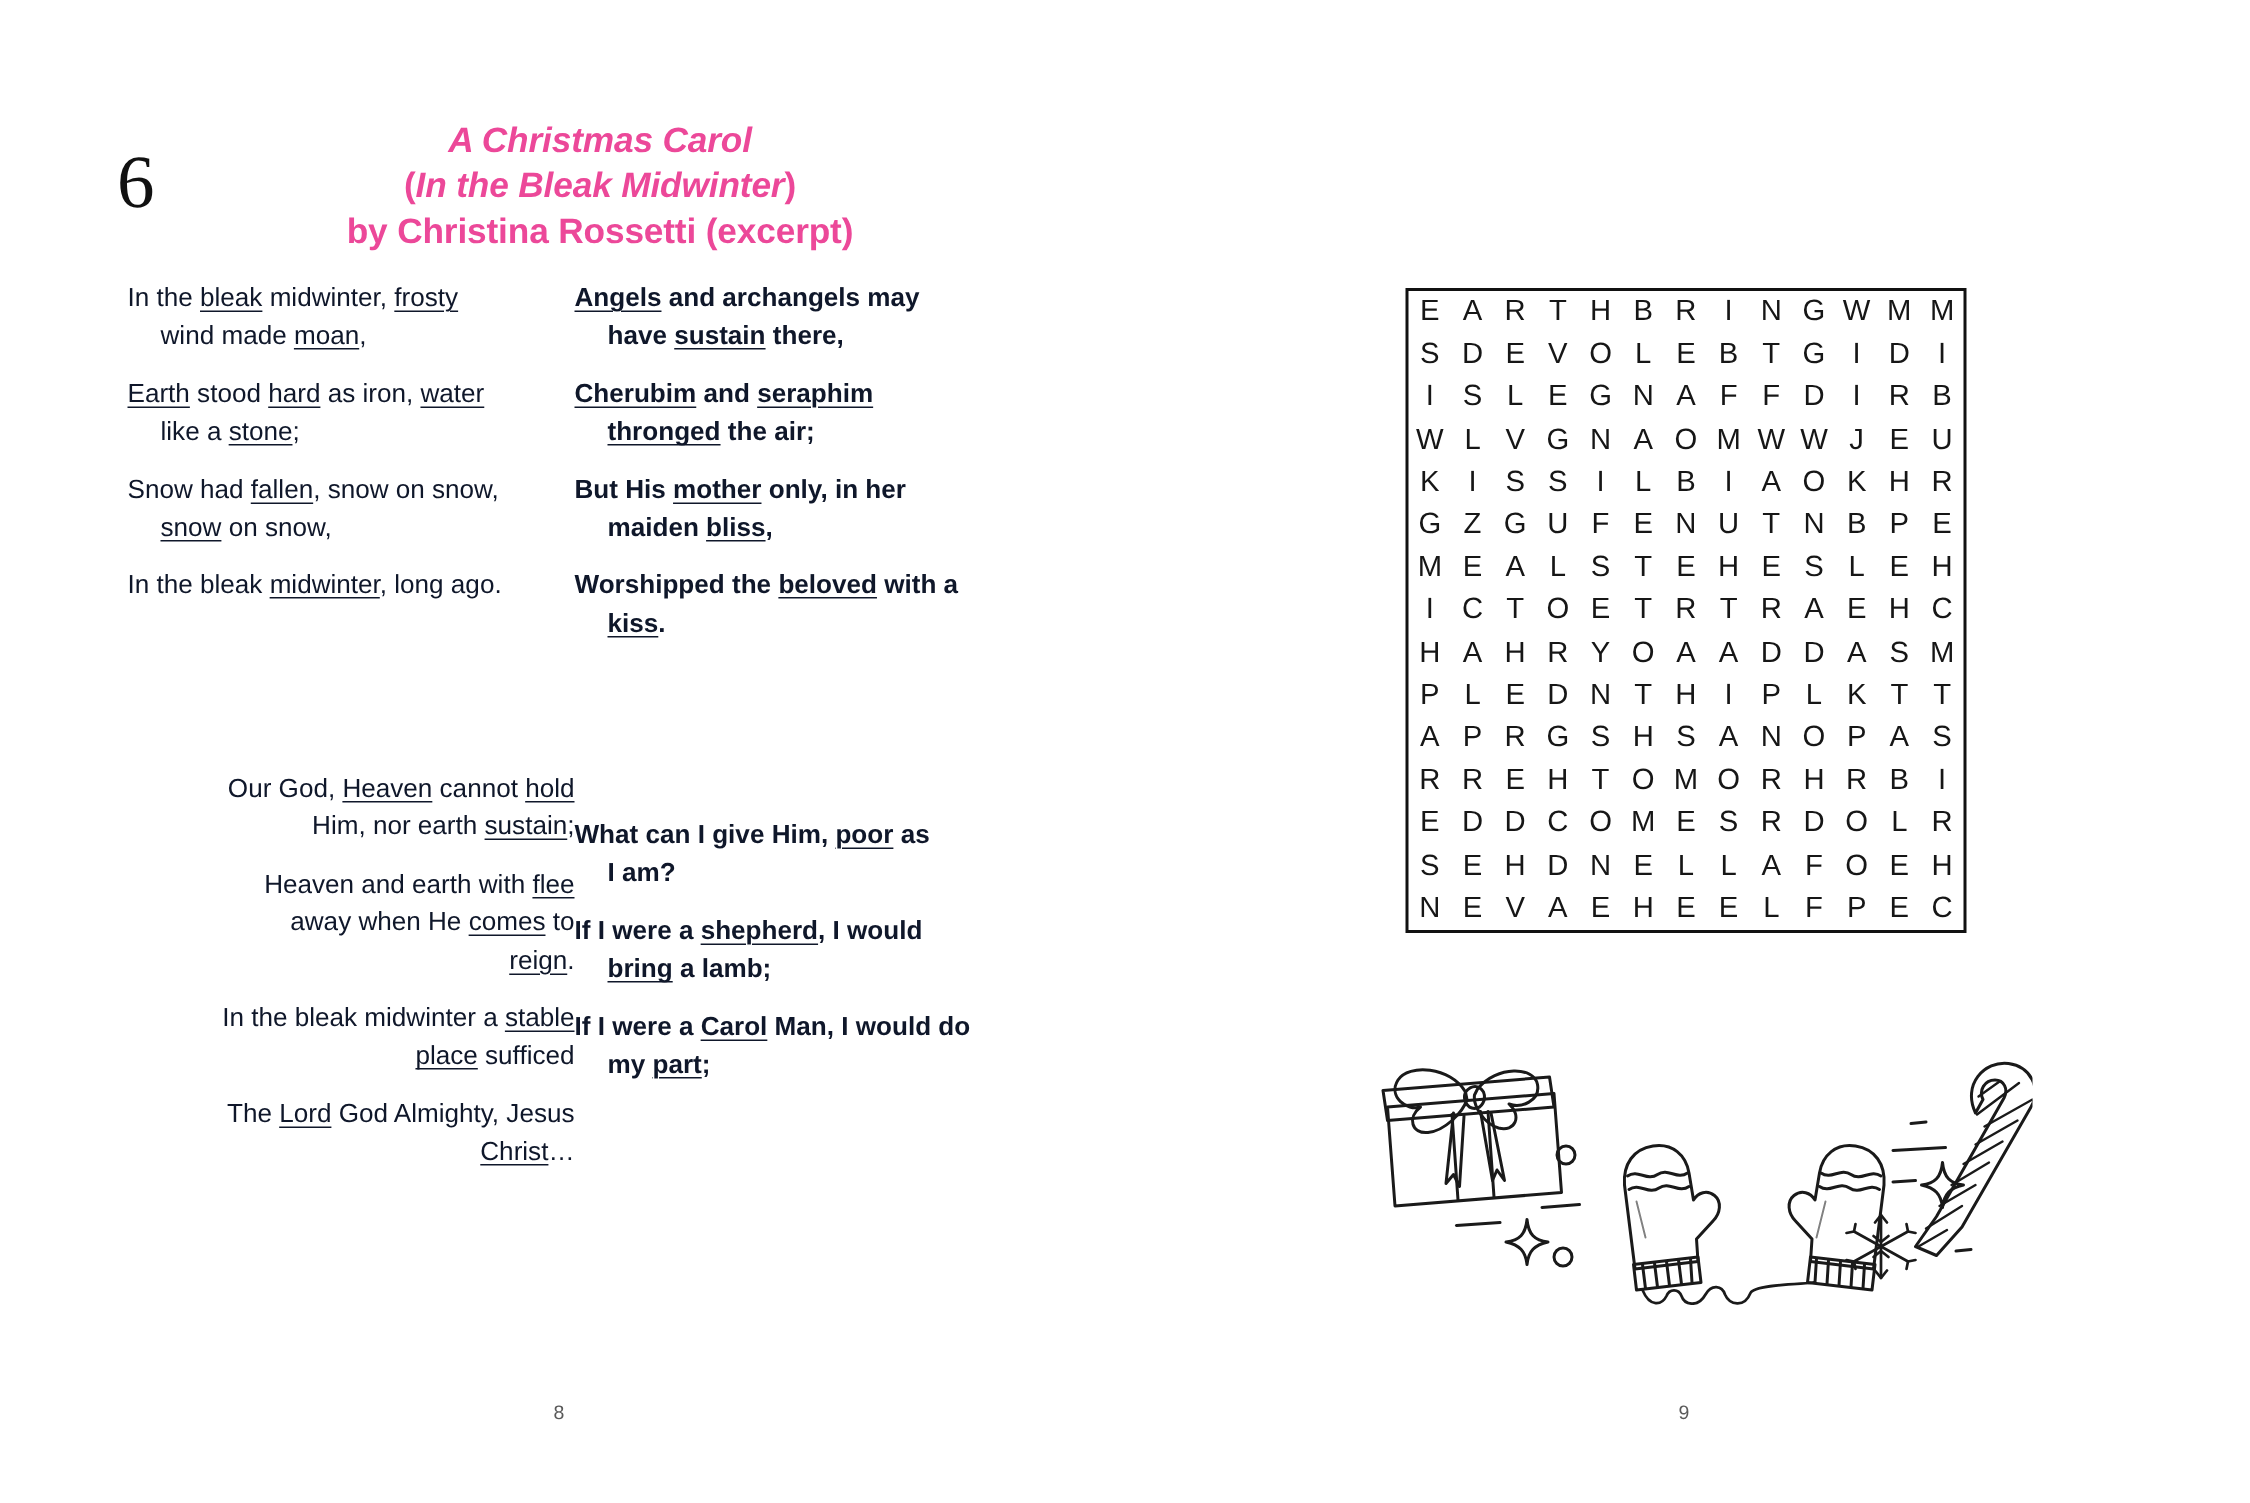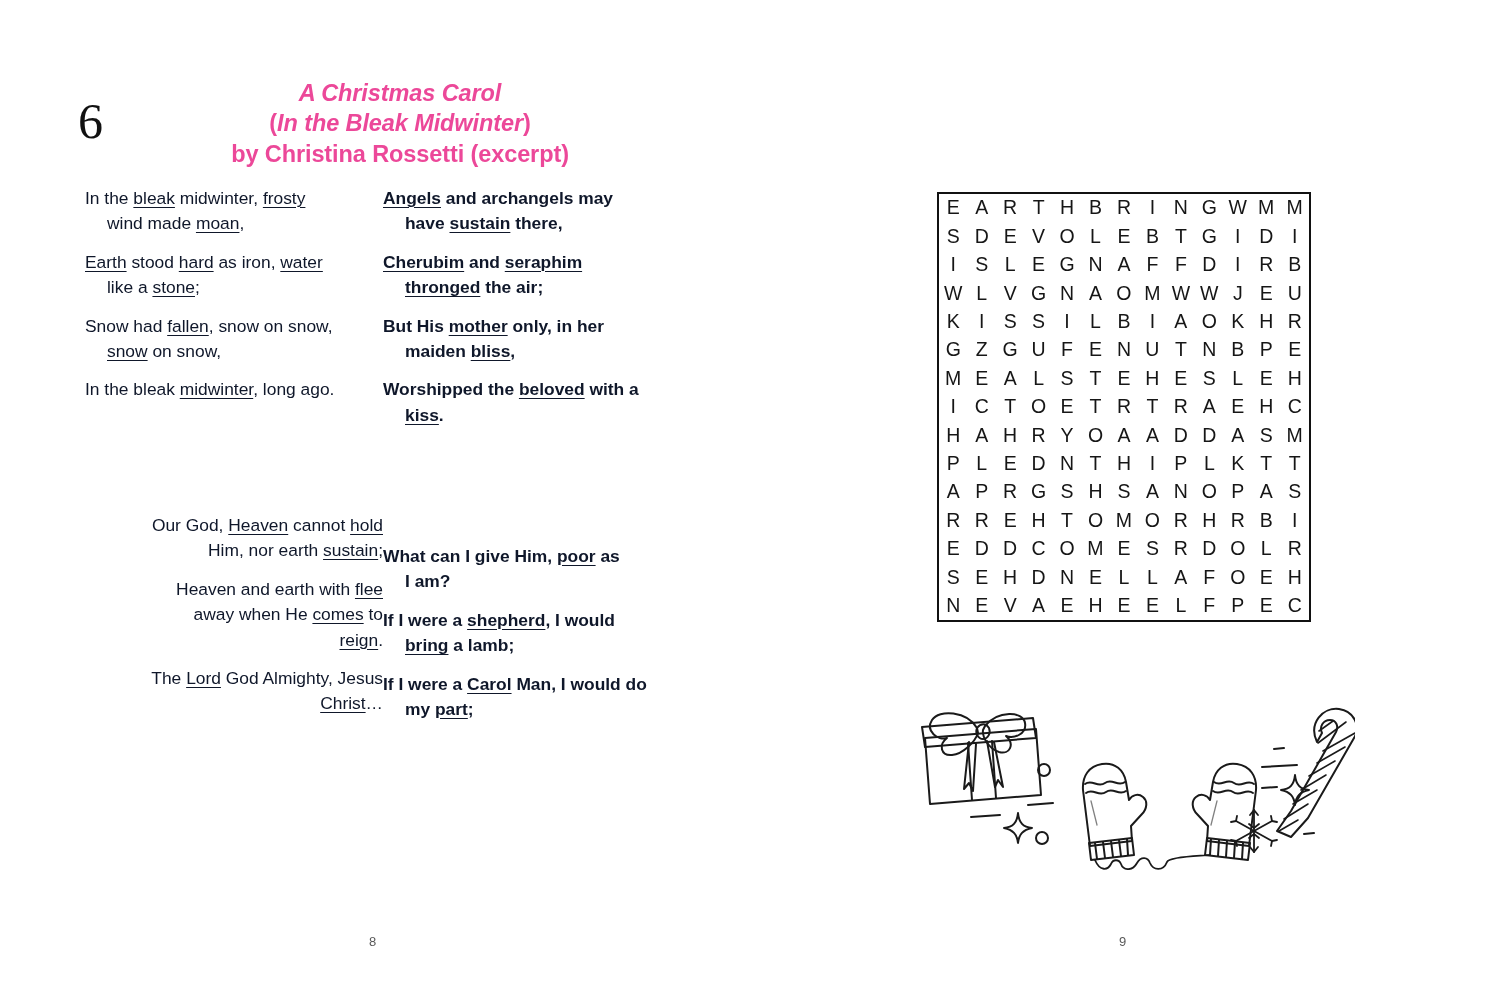--- a/index.html
+++ b/index.html
@@ -167,20 +167,24 @@
       </div>
     <div class="blk-b">
         <div class="stanza">
           <div class="pline"><span>Our God, </span><span class="u">Heaven</span><span> cannot </span><span class="u">hold</span></div>
           <div class="pline indent"><span>Him, nor earth </span><span class="u">sustain</span><span>;</span></div>
         </div>
         <div class="stanza">
           <div class="pline"><span>Heaven and earth with </span><span class="u">flee</span></div>
           <div class="pline indent"><span>away when He </span><span class="u">comes</span><span> to</span></div>
           <div class="pline"><span class="u">reign</span><span>.</span></div>
+        </div>
+        <div class="stanza">
+          <div class="pline"><span>In the bleak midwinter a </span><span class="u">stable</span></div>
+          <div class="pline indent"><span class="u">place</span><span> sufficed</span></div>
         </div>
         <div class="stanza">
           <div class="pline"><span>The </span><span class="u">Lord</span><span> God Almighty, Jesus</span></div>
           <div class="pline indent"><span class="u">Christ</span><span>…</span></div>
         </div>
       </div>
   </div>
 
   <div class="poem-col" id="poem-col-right">
     <div class="blk-a">

